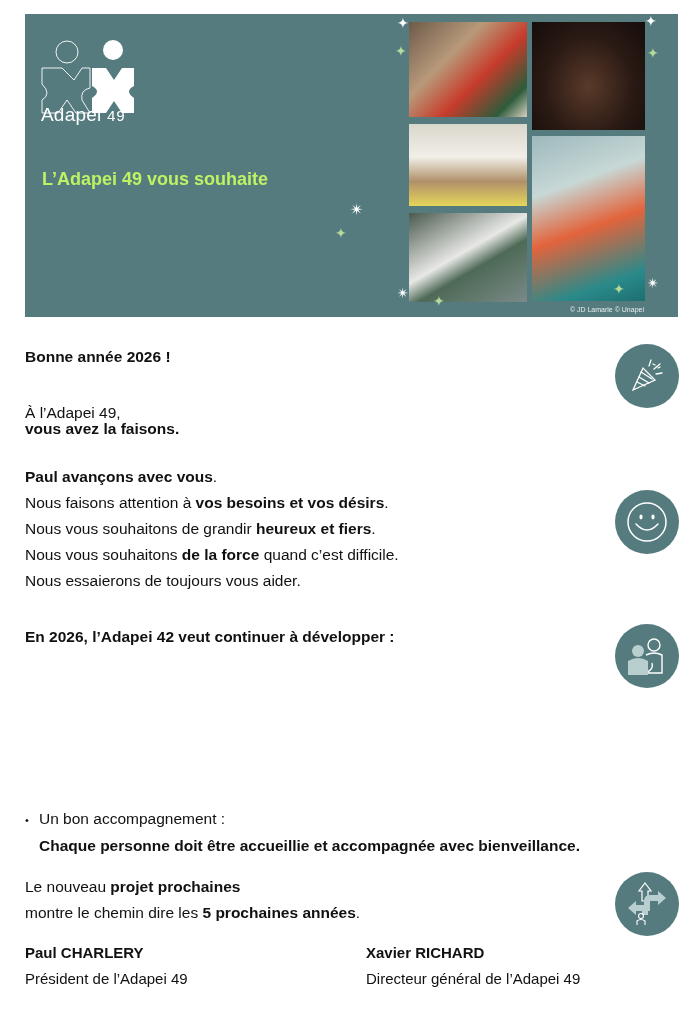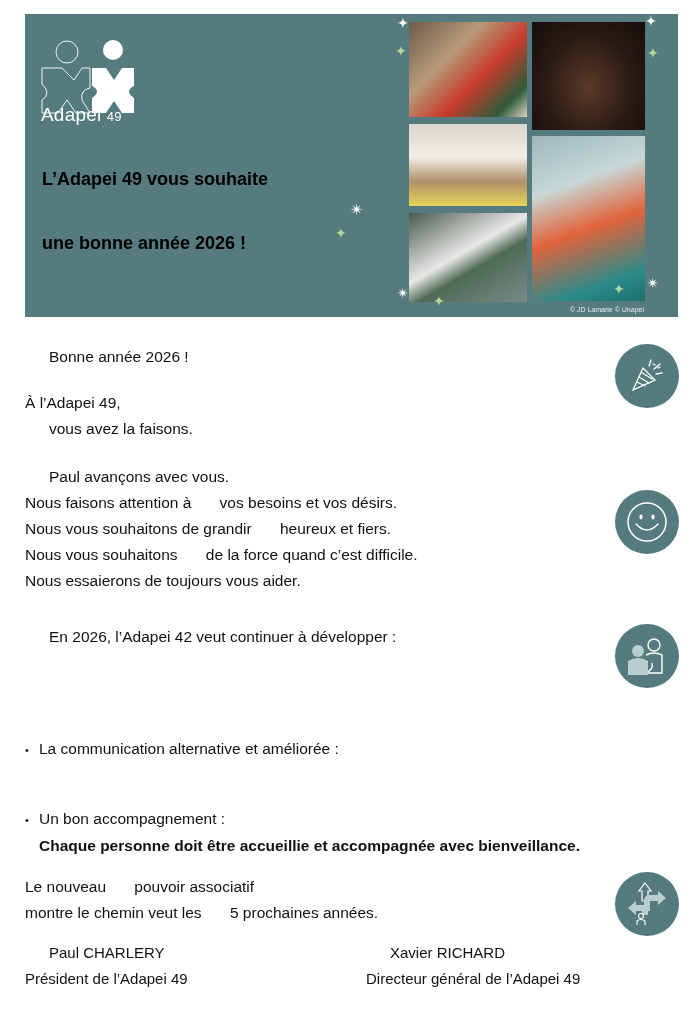--- a/index.html
+++ b/index.html
@@ -1,48 +1,47 @@
 <!DOCTYPE html>
 <html><head>
 <meta charset="utf-8">
 <style>
   * { margin: 0; padding: 0; box-sizing: border-box; }
   html, body { width: 698px; height: 1012px; background: #ffffff; overflow: hidden; }
   body { font-family: "Liberation Sans", sans-serif; color: #111; position: relative; }
   .banner { position: absolute; left: 25px; top: 14px; width: 653px; height: 303px; background: #557b7e; overflow: hidden; }
   .logo { position: absolute; left: 15px; top: 14px; width: 95px; height: 100px; }
   .logo-text { position: absolute; left: 16px; top: 90px; color: #fff; font-size: 19px; letter-spacing: 0.2px; }
-  .logo-text .num { font-size: 13px; }
-  .banner-line { position: absolute; left: 17px; color: #000000; font-weight: bold; font-size: 18px; }
+  .logo-text .num { font-size: 15px; font-family: Liberation Mono, monospace; }
+  .banner-line { position: absolute; left: 17px; color: #bef264; font-weight: bold; font-size: 18px; }
   .photo { position: absolute; overflow: hidden; }
   .credit { position: absolute; right: 34px; bottom: 4px; color: #e8eeee; font-size: 7px; }
   .sparkle { position: absolute; color: #fff; font-size: 14px; line-height: 1; }
   .sparkle.g { color: #b5d99a; }
   .text { position: absolute; left: 25px; font-size: 15.5px; line-height: 26px; }
-  .b { font-weight: normal; margin-left: 24px; }
+  .b { font-weight: bold; }
   .bullet-row { position: absolute; left: 25px; font-size: 15.5px; line-height: 26px; }
   .bullet-row .dot { display: inline-block; width: 14px; font-size: 11px; }
   .bullet-row .sub { padding-left: 14px; font-weight: bold; }
   .icon-circle { position: absolute; left: 615px; width: 64px; height: 64px; border-radius: 50%; background: #557b7e; display: flex; align-items: center; justify-content: center; }
   .sig { position: absolute; top: 940px; font-size: 15px; line-height: 26px; }
 </style>
 </head>
 <body>
 
 <div class="banner">
   <svg class="logo" viewBox="0 0 95 80">
     <circle cx="27" cy="14" r="11" fill="none" stroke="#fff" stroke-width="0.9"></circle>
     <path d="M2 30 L22 30 L34 42 L42 30 L50 30 L50 50 Q40 52 42 62 L50 75 L36 75 L27 62 L18 75 L2 75 L2 62 Q12 56 2 46 Z" fill="none" stroke="#fff" stroke-width="0.9"></path>
     <circle cx="73" cy="12" r="10" fill="#fff"></circle>
     <path d="M52 30 L66 30 L74 42 L82 30 L94 30 L94 48 Q84 53 94 60 L94 75 L82 75 L74 63 L66 75 L52 75 L52 60 Q62 53 52 48 Z" fill="#fff"></path>
   </svg>
   <div class="logo-text"><span>Adapei</span> <span class="num">49</span></div>
 
   <div class="banner-line" style="top:155px;">L’Adapei 49 vous souhaite</div>
-  <div class="banner-line" style="top:219px;">une bonne année 2026 !</div>
 
   <div class="photo" style="left:384px;top:8px;width:118px;height:95px;background:linear-gradient(135deg,#6d5a4a 0%,#b89a7a 35%,#c73b2a 60%,#2e5c3a 85%,#d9d0c0 100%);"></div>
   <div class="photo" style="left:507px;top:8px;width:113px;height:108px;background:radial-gradient(ellipse at 50% 60%,#5a3a2a 0%,#2a1a14 55%,#150c0a 100%);"></div>
   <div class="photo" style="left:384px;top:110px;width:118px;height:82px;background:linear-gradient(180deg,#d9d6cc 0%,#f2efe8 40%,#b0906a 70%,#e6d65a 100%);"></div>
   <div class="photo" style="left:507px;top:122px;width:113px;height:165px;background:linear-gradient(160deg,#9db8bc 0%,#c7d8d6 30%,#e2643c 55%,#2a8a8a 85%,#1e6e70 100%);"></div>
   <div class="photo" style="left:384px;top:199px;width:118px;height:89px;background:linear-gradient(150deg,#4a5a4e 0%,#e8e8e6 45%,#4e6a56 60%,#7a8a88 100%);"></div>
 
   <span class="sparkle" style="left:372px;top:2px;">✦</span>
   <span class="sparkle g" style="left:370px;top:30px;">✦</span>
   <span class="sparkle" style="left:620px;top:0px;">✦</span>
@@ -51,21 +50,21 @@
   <span class="sparkle g" style="left:310px;top:212px;">✦</span>
   <span class="sparkle" style="left:372px;top:272px;">✴</span>
   <span class="sparkle g" style="left:408px;top:280px;">✦</span>
   <span class="sparkle" style="left:622px;top:262px;">✴</span>
   <span class="sparkle g" style="left:588px;top:268px;">✦</span>
 
   <div class="credit">© JD Lamarie © Unapei</div>
 </div>
 
 <div class="text b" style="top:344px;">Bonne année 2026 !</div>
-<div class="text" style="top:390px;">À l’Adapei 49,</div>
+<div class="text" style="top:400px;">À l’Adapei 49,</div>
 <div class="text b" style="top:416px;">vous avez la faisons.</div>
 
 <div class="icon-circle" style="top:344px;">
   <svg width="40" height="40" viewBox="0 0 40 40" fill="none" stroke="#fff" stroke-width="1.3" stroke-linecap="round">
     <path d="M6 34 L16 12 L28 24 Z"></path>
     <path d="M10 26 L18 30 M12 21 L22 27 M14 16 L25 23"></path>
     <path d="M22 10 L24 4 M27 13 L33 8 M29 18 L35 17 M26 8 L28 9 M31 12 L33 11"></path>
   </svg>
 </div>
 
@@ -82,38 +81,37 @@
     <ellipse cx="28" cy="17" rx="1.6" ry="2.4" fill="#fff" stroke="none"></ellipse>
     <path d="M11 24 Q22 36 33 24" stroke-linecap="round"></path>
   </svg>
 </div>
 
 <div class="text b" style="top:624px;">En 2026, l’Adapei 42 veut continuer à développer :</div>
 
 <div class="bullet-row" style="top:666px;">
 </div>
 <div class="bullet-row" style="top:736px;">
-  <div><span class="dot">•</span><span>La communication alternative et améliorée :</span></div>
 </div>
 <div class="bullet-row" style="top:806px;">
   <div><span class="dot">•</span><span>Un bon accompagnement :</span></div>
   <div class="sub">Chaque personne doit être accueillie et accompagnée avec bienveillance.</div>
 </div>
 
 <div class="icon-circle" style="top:624px;">
   <svg width="46" height="46" viewBox="0 0 46 46">
     <circle cx="30" cy="12" r="6" fill="none" stroke="#fff" stroke-width="1.4"></circle>
     <path d="M22 22 Q30 18 38 22 L38 40 L22 40 Q30 36 28 30" fill="none" stroke="#fff" stroke-width="1.4"></path>
     <circle cx="14" cy="18" r="6" fill="#b9cfcf"></circle>
     <path d="M4 28 Q14 22 24 28 L24 42 L4 42 Z" fill="#b9cfcf"></path>
   </svg>
 </div>
 
-<div class="text" style="top:874px;"><span>Le nouveau </span><span class="b">pouvoir associatif</span></div>
-<div class="text" style="top:900px;"><span>montre le chemin veut les </span><span class="b">5 prochaines années</span><span>.</span></div>
+<div class="text" style="top:874px;"><span>Le nouveau </span><span class="b">projet prochaines</span></div>
+<div class="text" style="top:900px;"><span>montre le chemin dire les </span><span class="b">5 prochaines années</span><span>.</span></div>
 
 <div class="icon-circle" style="top:872px;">
   <svg width="46" height="46" viewBox="0 0 46 46">
     <path d="M21 2 L27 10 L24 10 L24 20 L18 20 L18 10 L15 10 Z" fill="none" stroke="#fff" stroke-width="1.2"></path>
     <path d="M20 30 L20 20 Q20 14 26 14 L34 14 L34 10 L42 17 L34 24 L34 20 L26 20 L26 30 Z" fill="#b9cfcf"></path>
     <path d="M24 34 L24 28 Q24 24 20 24 L12 24 L12 20 L4 27 L12 34 L12 30 L18 30 L18 34 Z" fill="#b9cfcf"></path>
     <circle cx="17" cy="35" r="2.5" fill="none" stroke="#fff" stroke-width="1.1"></circle>
     <path d="M13 44 L13 40 Q17 37 21 40 L21 44" fill="none" stroke="#fff" stroke-width="1.1"></path>
   </svg>
 </div>

